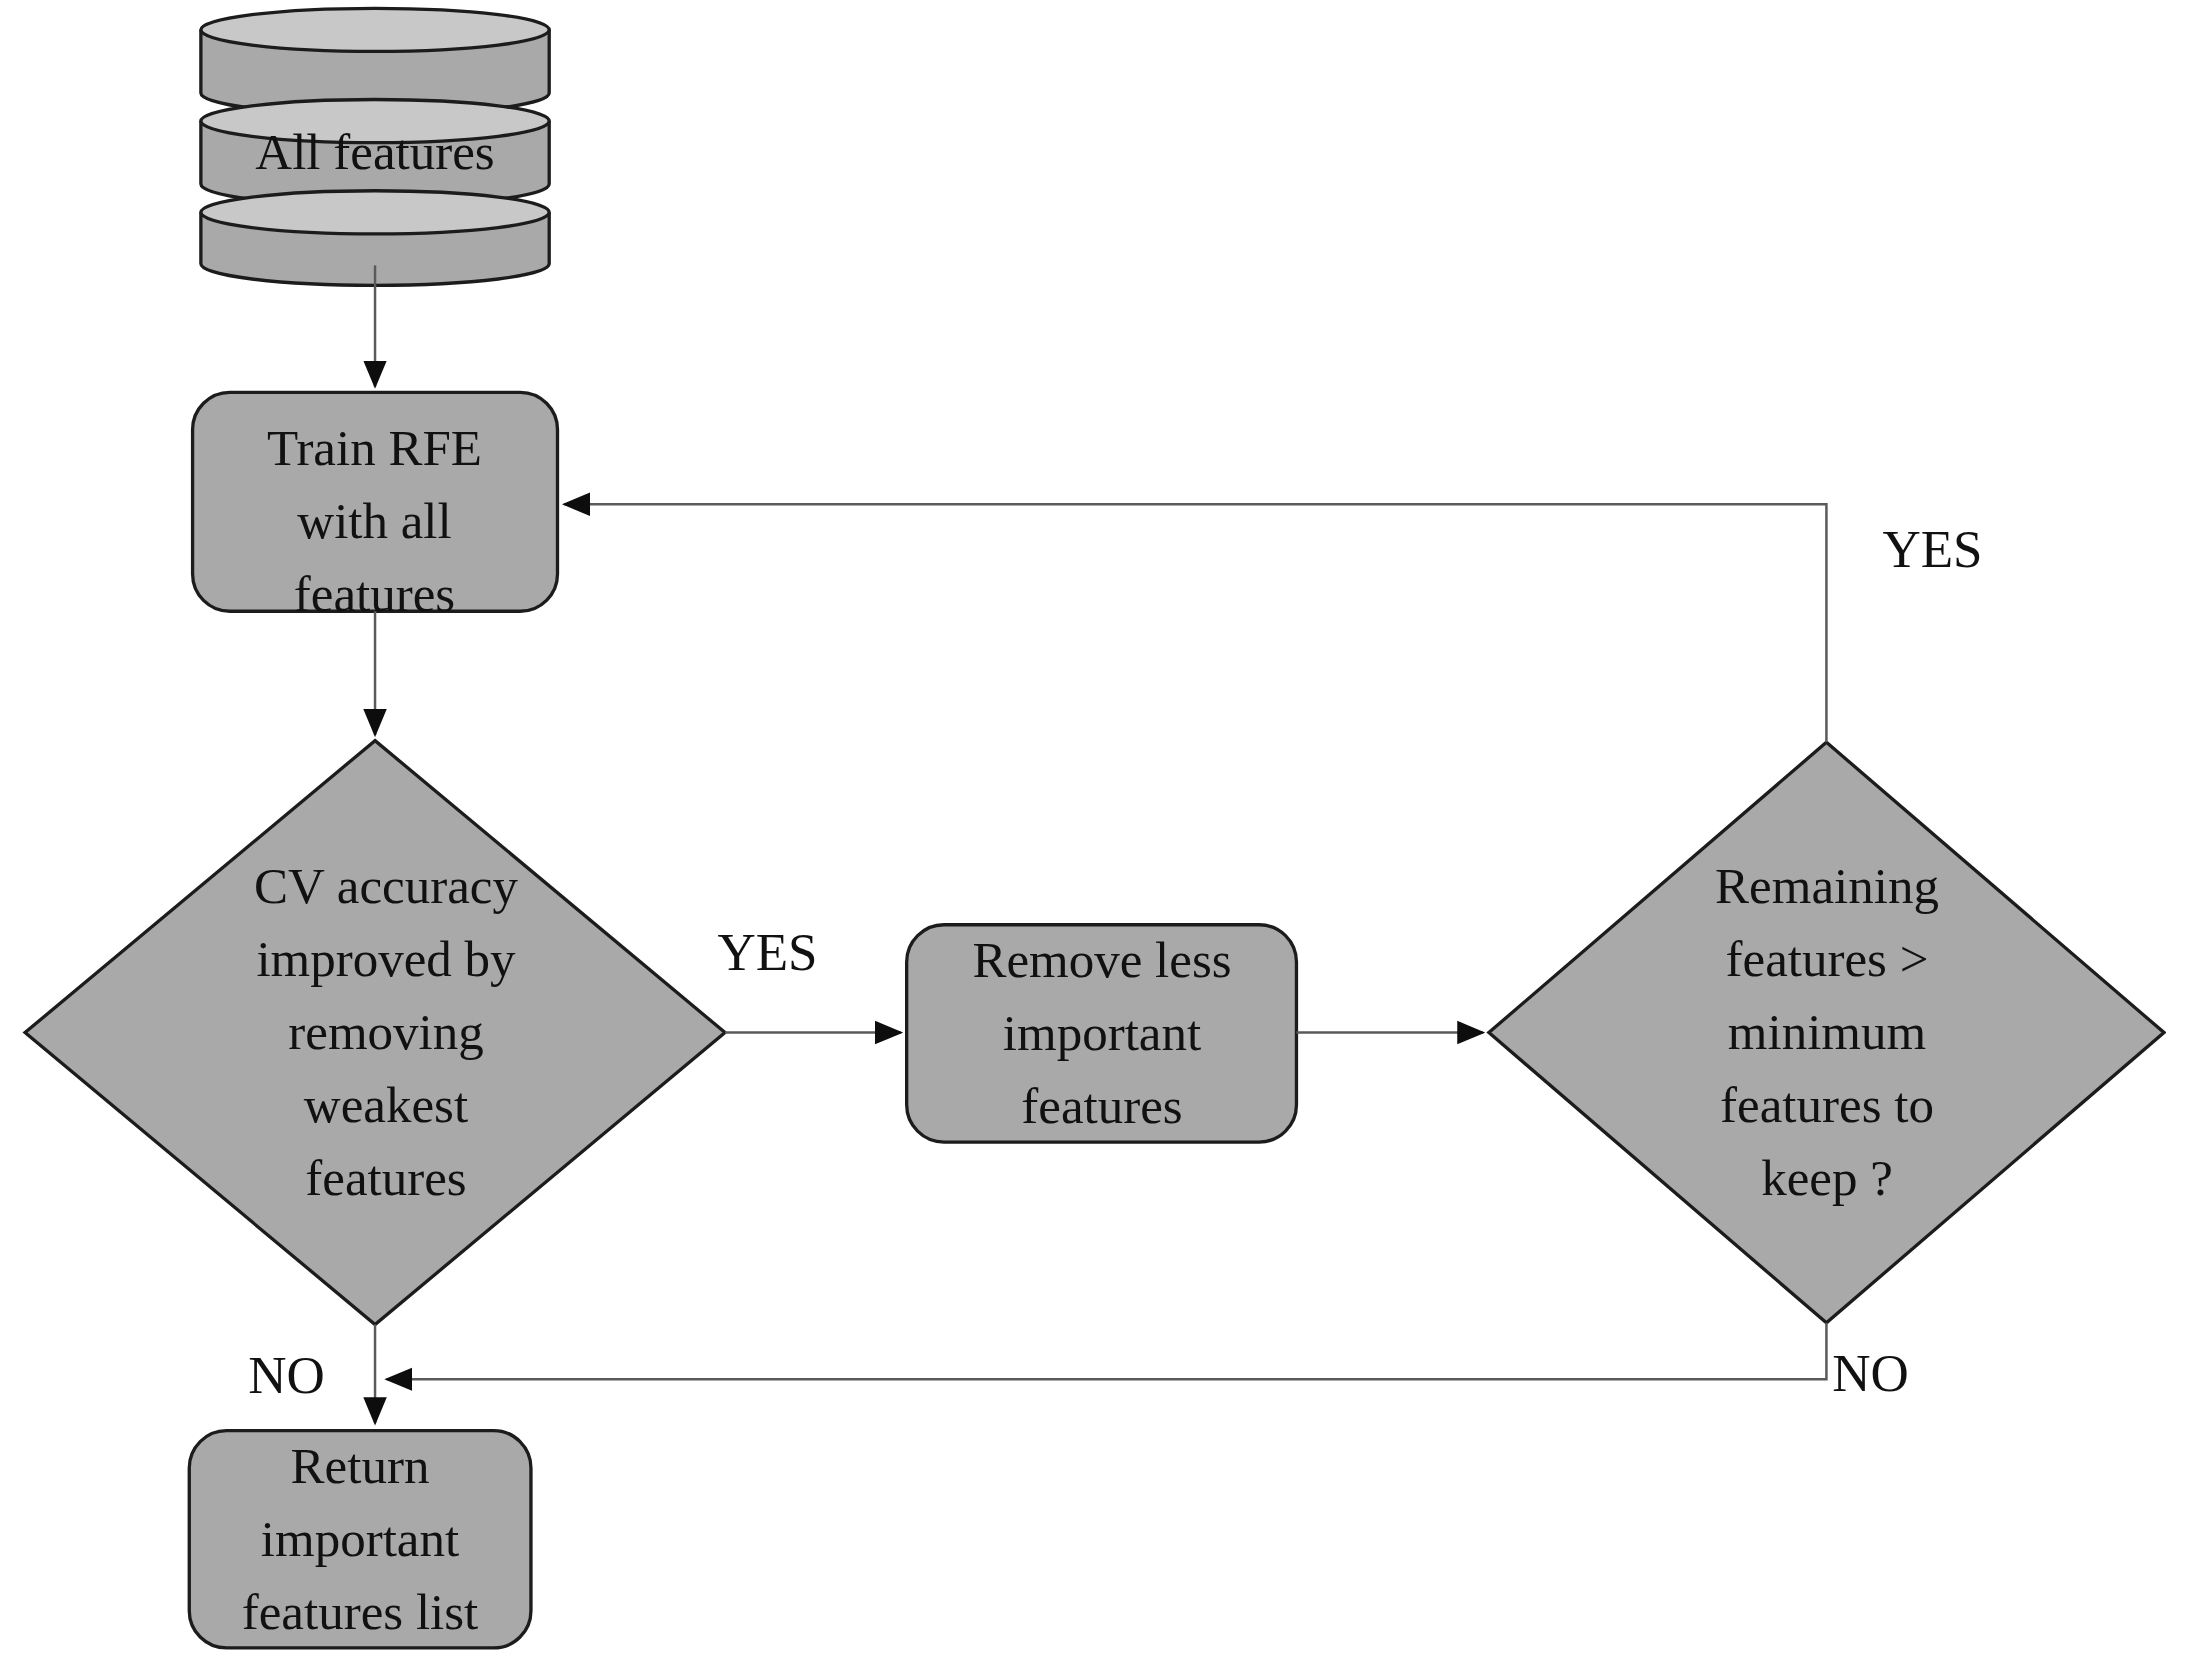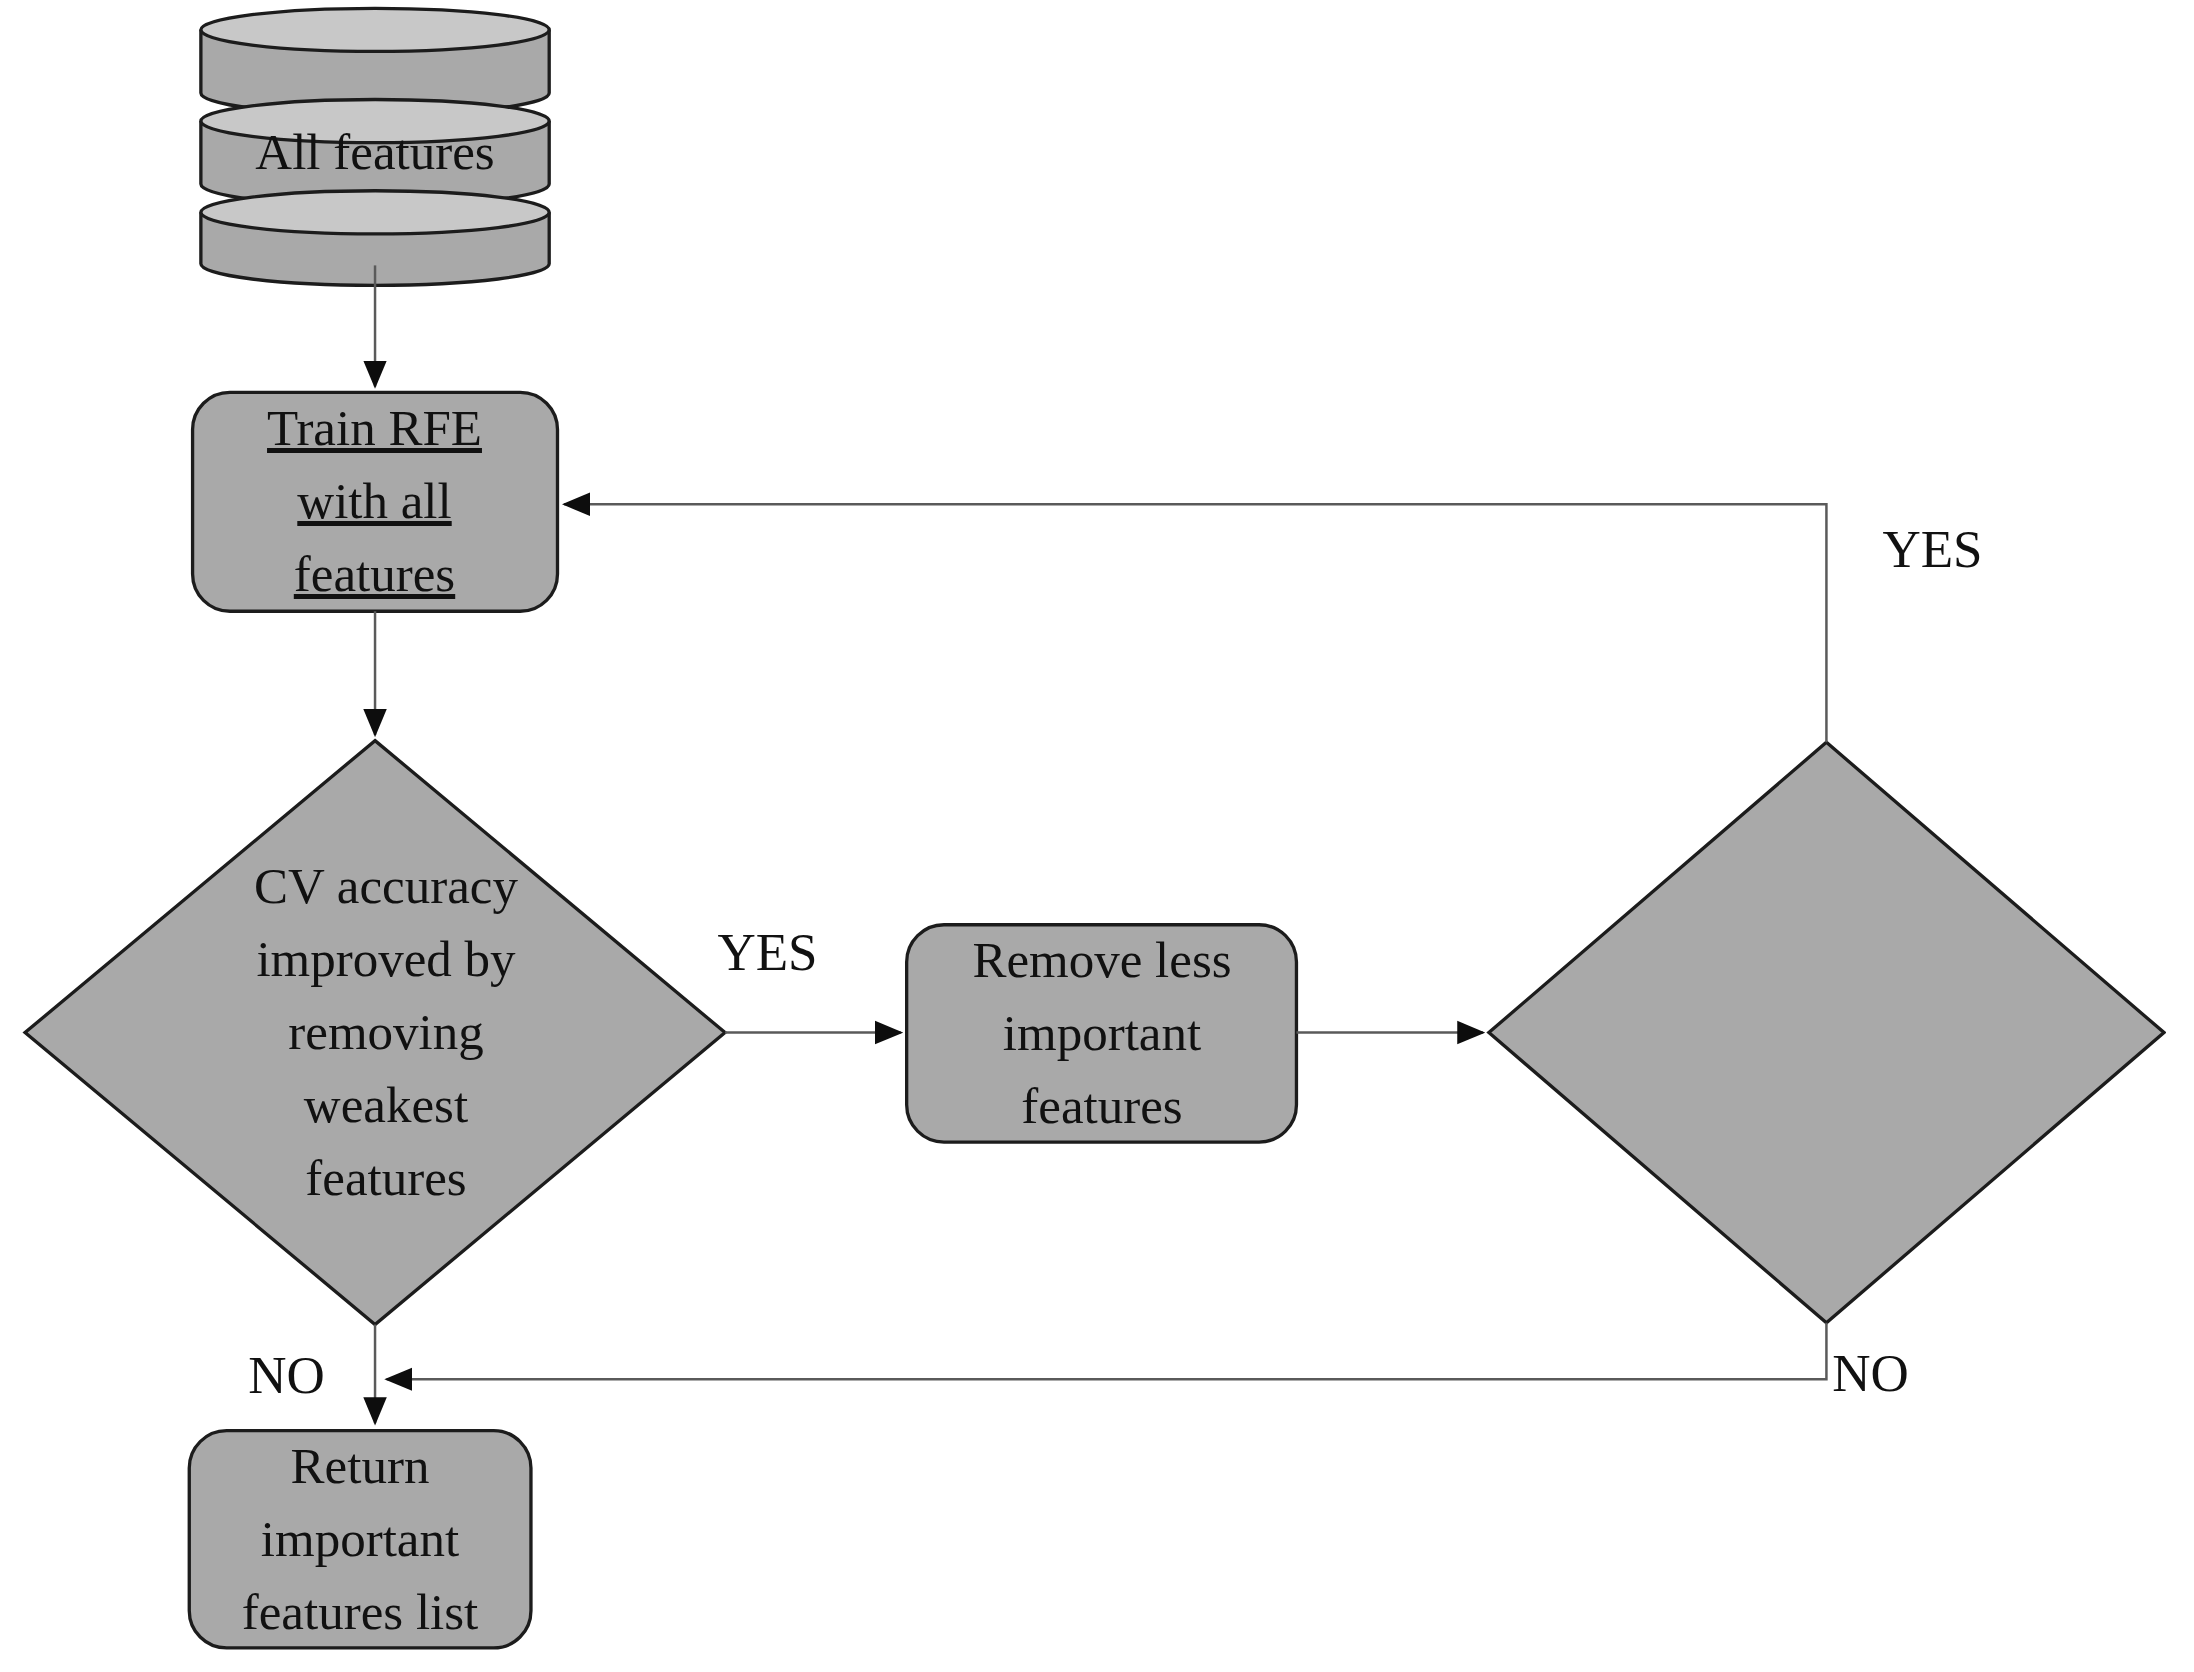--- a/index.html
+++ b/index.html
@@ -72,34 +72,39 @@
     <path class="edge" marker-end="url(#arrow)" d="M452,737 L452,886"></path>
     <path class="edge" marker-end="url(#arrow)" d="M874,1245 L1086,1245"></path>
     <path class="edge" marker-end="url(#arrow)" d="M1563,1245 L1788,1245"></path>
     <path class="edge" marker-end="url(#arrow)" d="M2202,895 L2202,608 L680,608"></path>
     <path class="edge" marker-end="url(#arrow)" d="M2202,1595 L2202,1663 L466,1663"></path>
     <path class="edge" marker-end="url(#arrow)" d="M452,1597 L452,1716"></path>
   </svg>
 
   <div class="label" style="left:201px;top:121px;width:348px;height:63px;">All features</div>
 
-  <div class="label" style="left:192px;top:392px;width:365px;height:219px;text-decoration:underline;">Train RFE
+  <div class="label" style="left:192px;top:412px;width:365px;height:219px;">Train RFE
 with all
 features</div>
 
   <div class="label" style="left:137px;top:846px;width:498px;height:373px;">CV accuracy
 improved by
 removing
 weakest
 features</div>
 
   <div class="label" style="left:907px;top:925px;width:390px;height:217px;">Remove less
 important
 features</div>
 
+  <div class="label" style="left:1578px;top:846px;width:498px;height:373px;">Remaining
+features &gt;
+minimum
+features to
+keep ?</div>
 
   <div class="label" style="left:189px;top:1431px;width:342px;height:217px;">Return
 important
 features list</div>
 
   <div class="edge-label" style="left:701px;top:919px;width:133px;height:66px;">YES</div>
 
   <div class="edge-label" style="left:1862px;top:516px;width:141px;height:66px;">YES</div>
 
   <div class="edge-label" style="left:220px;top:1342px;width:133px;height:66px;">NO</div>

